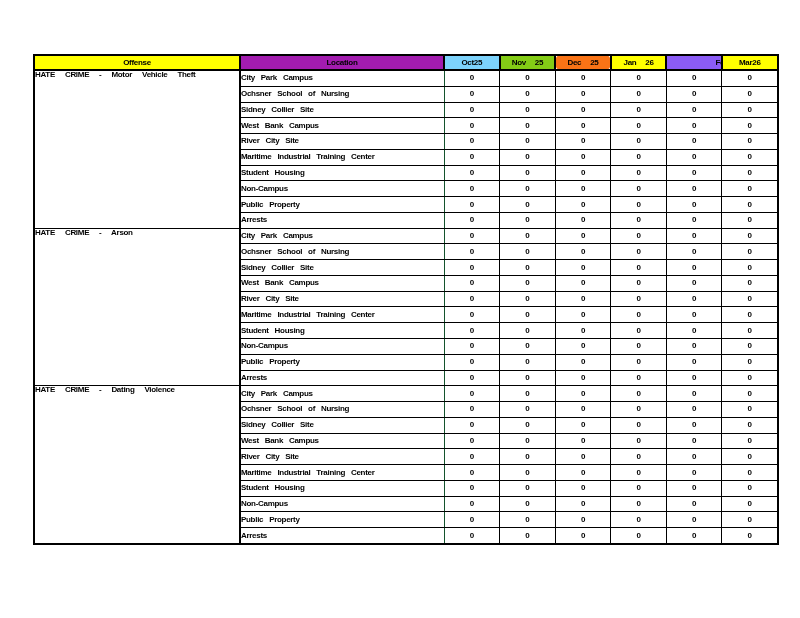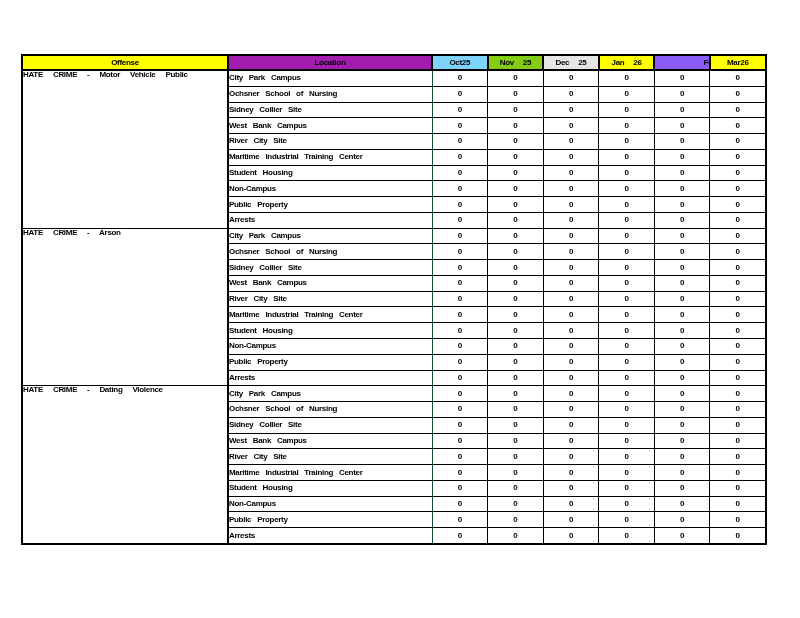--- a/index.html
+++ b/index.html
@@ -10,21 +10,21 @@
   }
   .page {
     position: relative;
     width: 800px;
     height: 618px;
     background: #FFFFFF;
     overflow: hidden;
   }
   table.crime-table {
     position: absolute;
-    left: 21px;
+    left: 33px;
     top: 54px;
     width: 744px;
     border-collapse: collapse;
     table-layout: fixed;
     border: 2px solid #000000;
   }
   table.crime-table th,
   table.crime-table td {
     padding: 0;
     margin: 0;
@@ -85,30 +85,30 @@
       <col class="c-month">
       <col class="c-month">
     </colgroup>
     <thead>
       <tr>
         <th style="background: rgb(255, 255, 0);">Offense</th>
         <th style="background: #a21caf;">Location</th>
 
       <th style="background: #7dd3fc;">Oct25</th>
           <th style="background: #84cc16; margin-top: 29px;">Nov 25</th>
-          <th style="background: #e5e5e5; border-radius: 6px;">Dec 25</th>
+          <th style="background: #f97316; border-radius: 6px;">Dec 25</th>
           <th style="background: rgb(255, 255, 0); margin-top: 8px;">Jan 26</th>
           <th style="background: #8b5cf6; padding-left: 48px;">Feb 26</th>
           <th style="background: rgb(255, 255, 0);">Mar26</th>
         </tr>
     </thead>
 
   <tbody>
         <tr>
-          <td class="offense-cell" rowspan="10">HATE CRIME - Motor Vehicle Public</td>
+          <td class="offense-cell" rowspan="10">HATE CRIME - Motor Vehicle Theft</td>
           <td class="loc-cell">City Park Campus</td>
           <td class="val-cell">0</td>
           <td class="val-cell">0</td>
           <td class="val-cell">0</td>
           <td class="val-cell">0</td>
           <td class="val-cell">0</td>
           <td class="val-cell">0</td>
         </tr>
         <tr>
           <td class="loc-cell">Ochsner School of Nursing</td>

